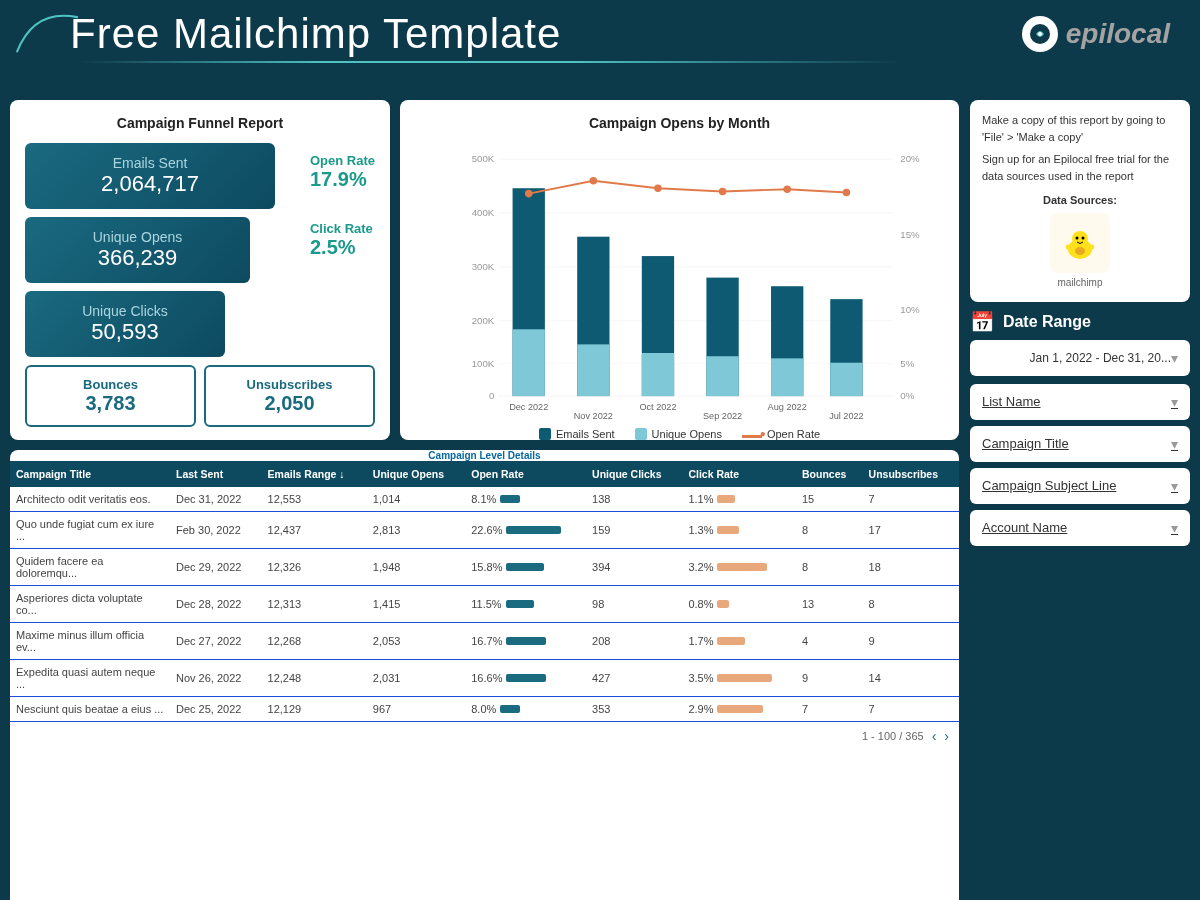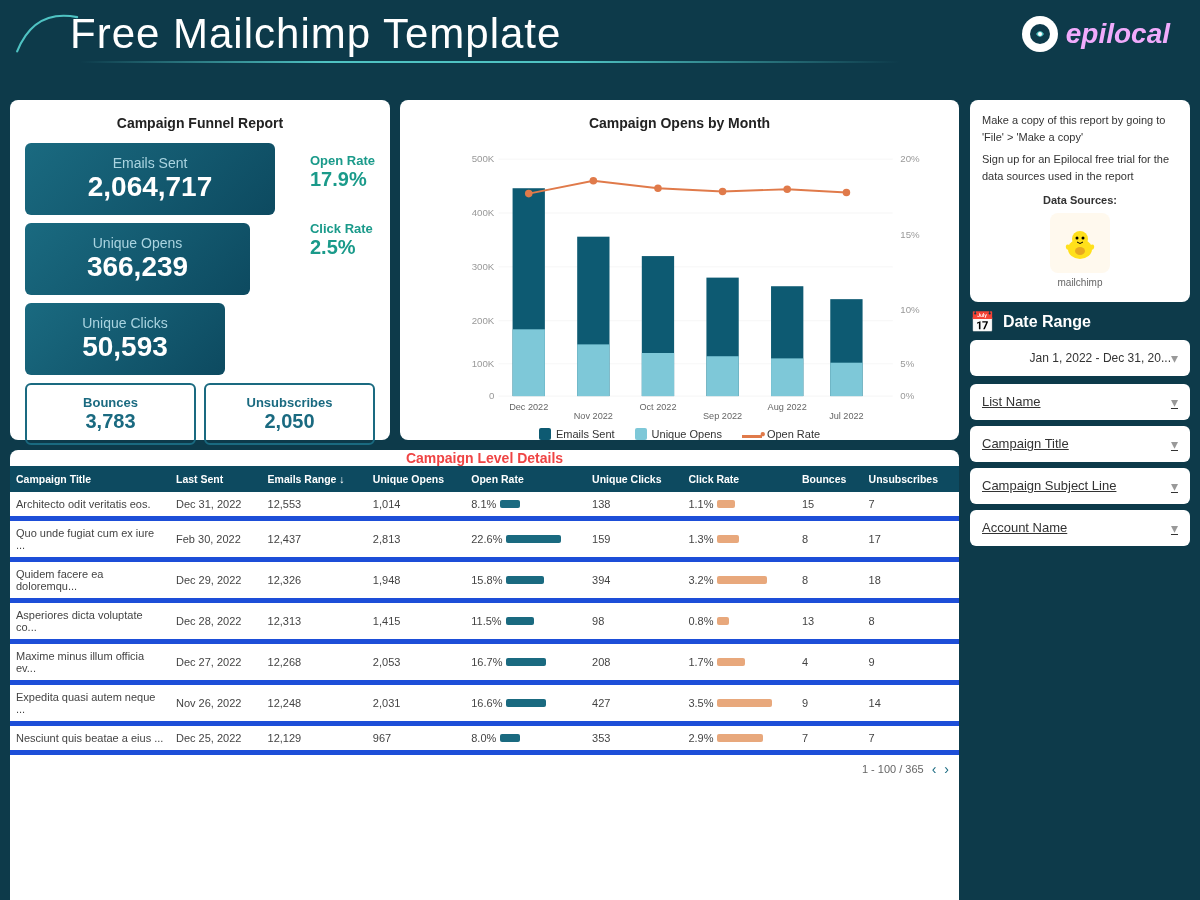--- a/index.html
+++ b/index.html
@@ -32,21 +32,21 @@
       top: 0; left: 0;
       width: 120px;
       height: 60px;
     }
     .logo-area {
       display: flex;
       align-items: center;
       gap: 8px;
       font-size: 28px;
       font-weight: 600;
-      color: #f0abfc;
+      color: #a3a3a3;
     }
     .logo-icon {
       width: 36px;
       height: 36px;
       background: #fff;
       border-radius: 50%;
       display: flex;
       align-items: center;
       justify-content: center;
       color: #0d3a4a;
@@ -118,22 +118,22 @@
       text-align: center;
     }
     .funnel-box.smaller { width: 90%; }
     .funnel-box.smallest { width: 80%; }
     .funnel-label {
       font-size: 14px;
       font-weight: 400;
       color: #aad4e0;
     }
     .funnel-value {
-      font-size: 28px;
-      font-weight: 700;
+      font-size: 22px;
+      font-weight: 400;
       text-align: center;
     }
     .rate-labels {
       position: absolute;
       right: 0;
       top: 10px;
     }
     .rate-item {
       margin-bottom: 30px;
     }
@@ -297,40 +297,40 @@
     .table-panel {
       background: #fff;
       border-radius: 8px;
       color: #333;
       flex: 1;
       overflow: hidden;
     }
     .table-title {
       text-align: center;
       font-weight: 700;
-      font-size: 14px;
-      color: #ef4444;
+      font-size: 10px;
+      color: #0369a1;
     }
     table {
       width: 100%;
       border-collapse: collapse;
       font-size: 11px;
     }
     thead tr {
       background: #0d4a60;
       color: #fff;
     }
     thead th {
       padding: 7px 6px;
       text-align: left;
       font-weight: 600;
       font-size: 10.5px;
     }
     tbody tr {
-      border-bottom: 5px solid #1d4ed8;
+      border-bottom: 1px solid #1d4ed8;
     }
     tbody td {
       padding: 6px 6px;
       font-size: 11px;
       color: #444;
     }
     .bar-cell {
       display: flex;
       align-items: center;
       gap: 4px;

